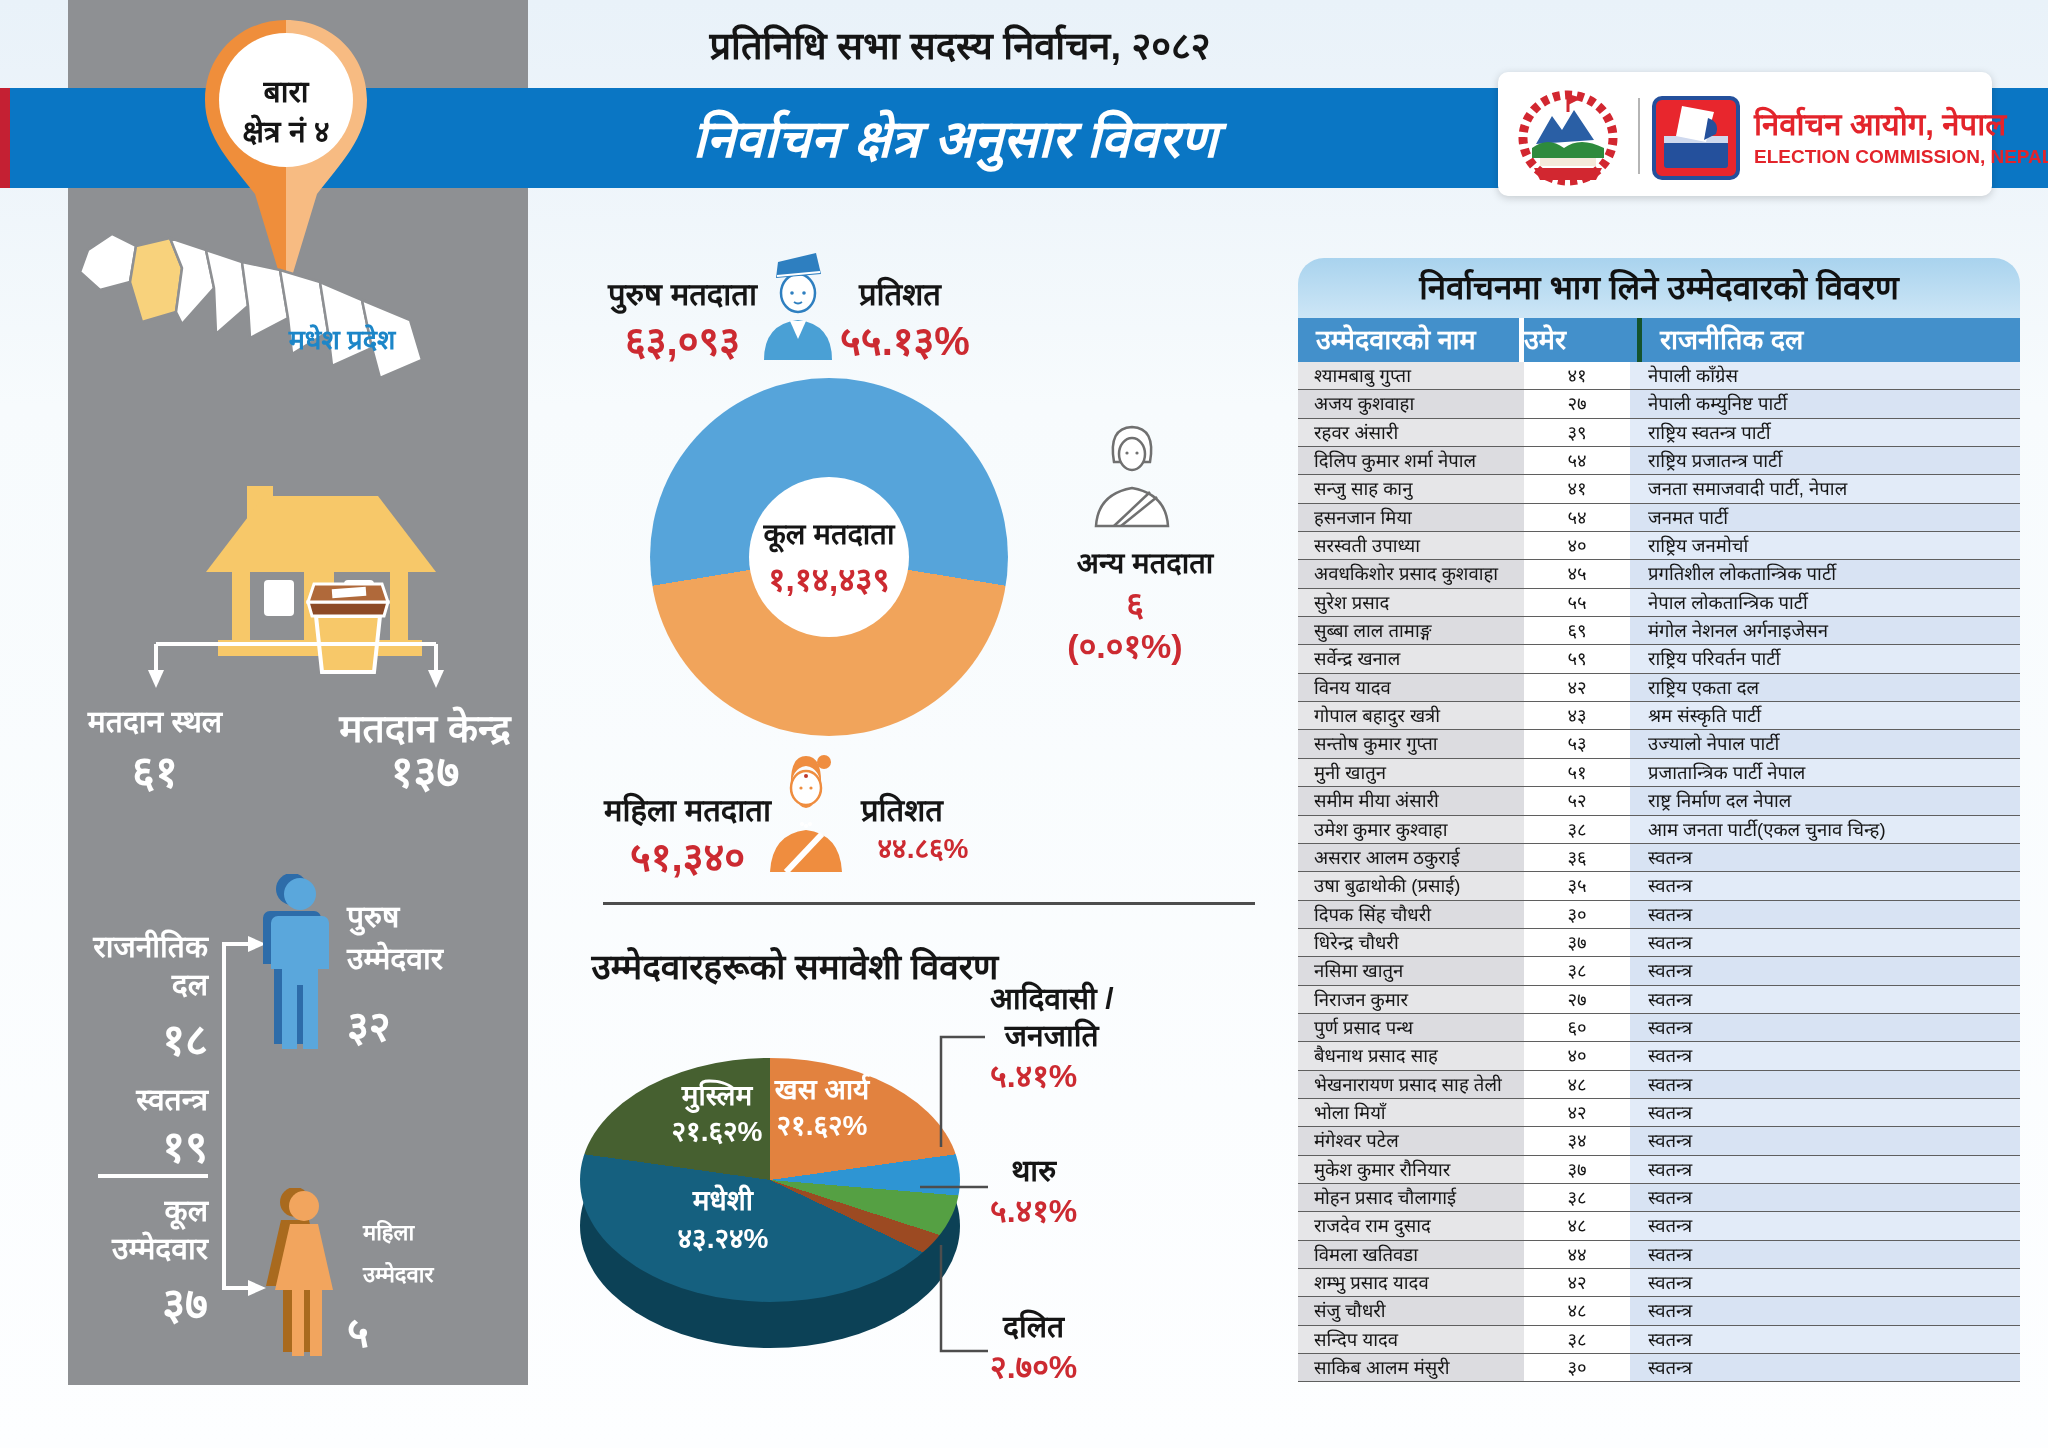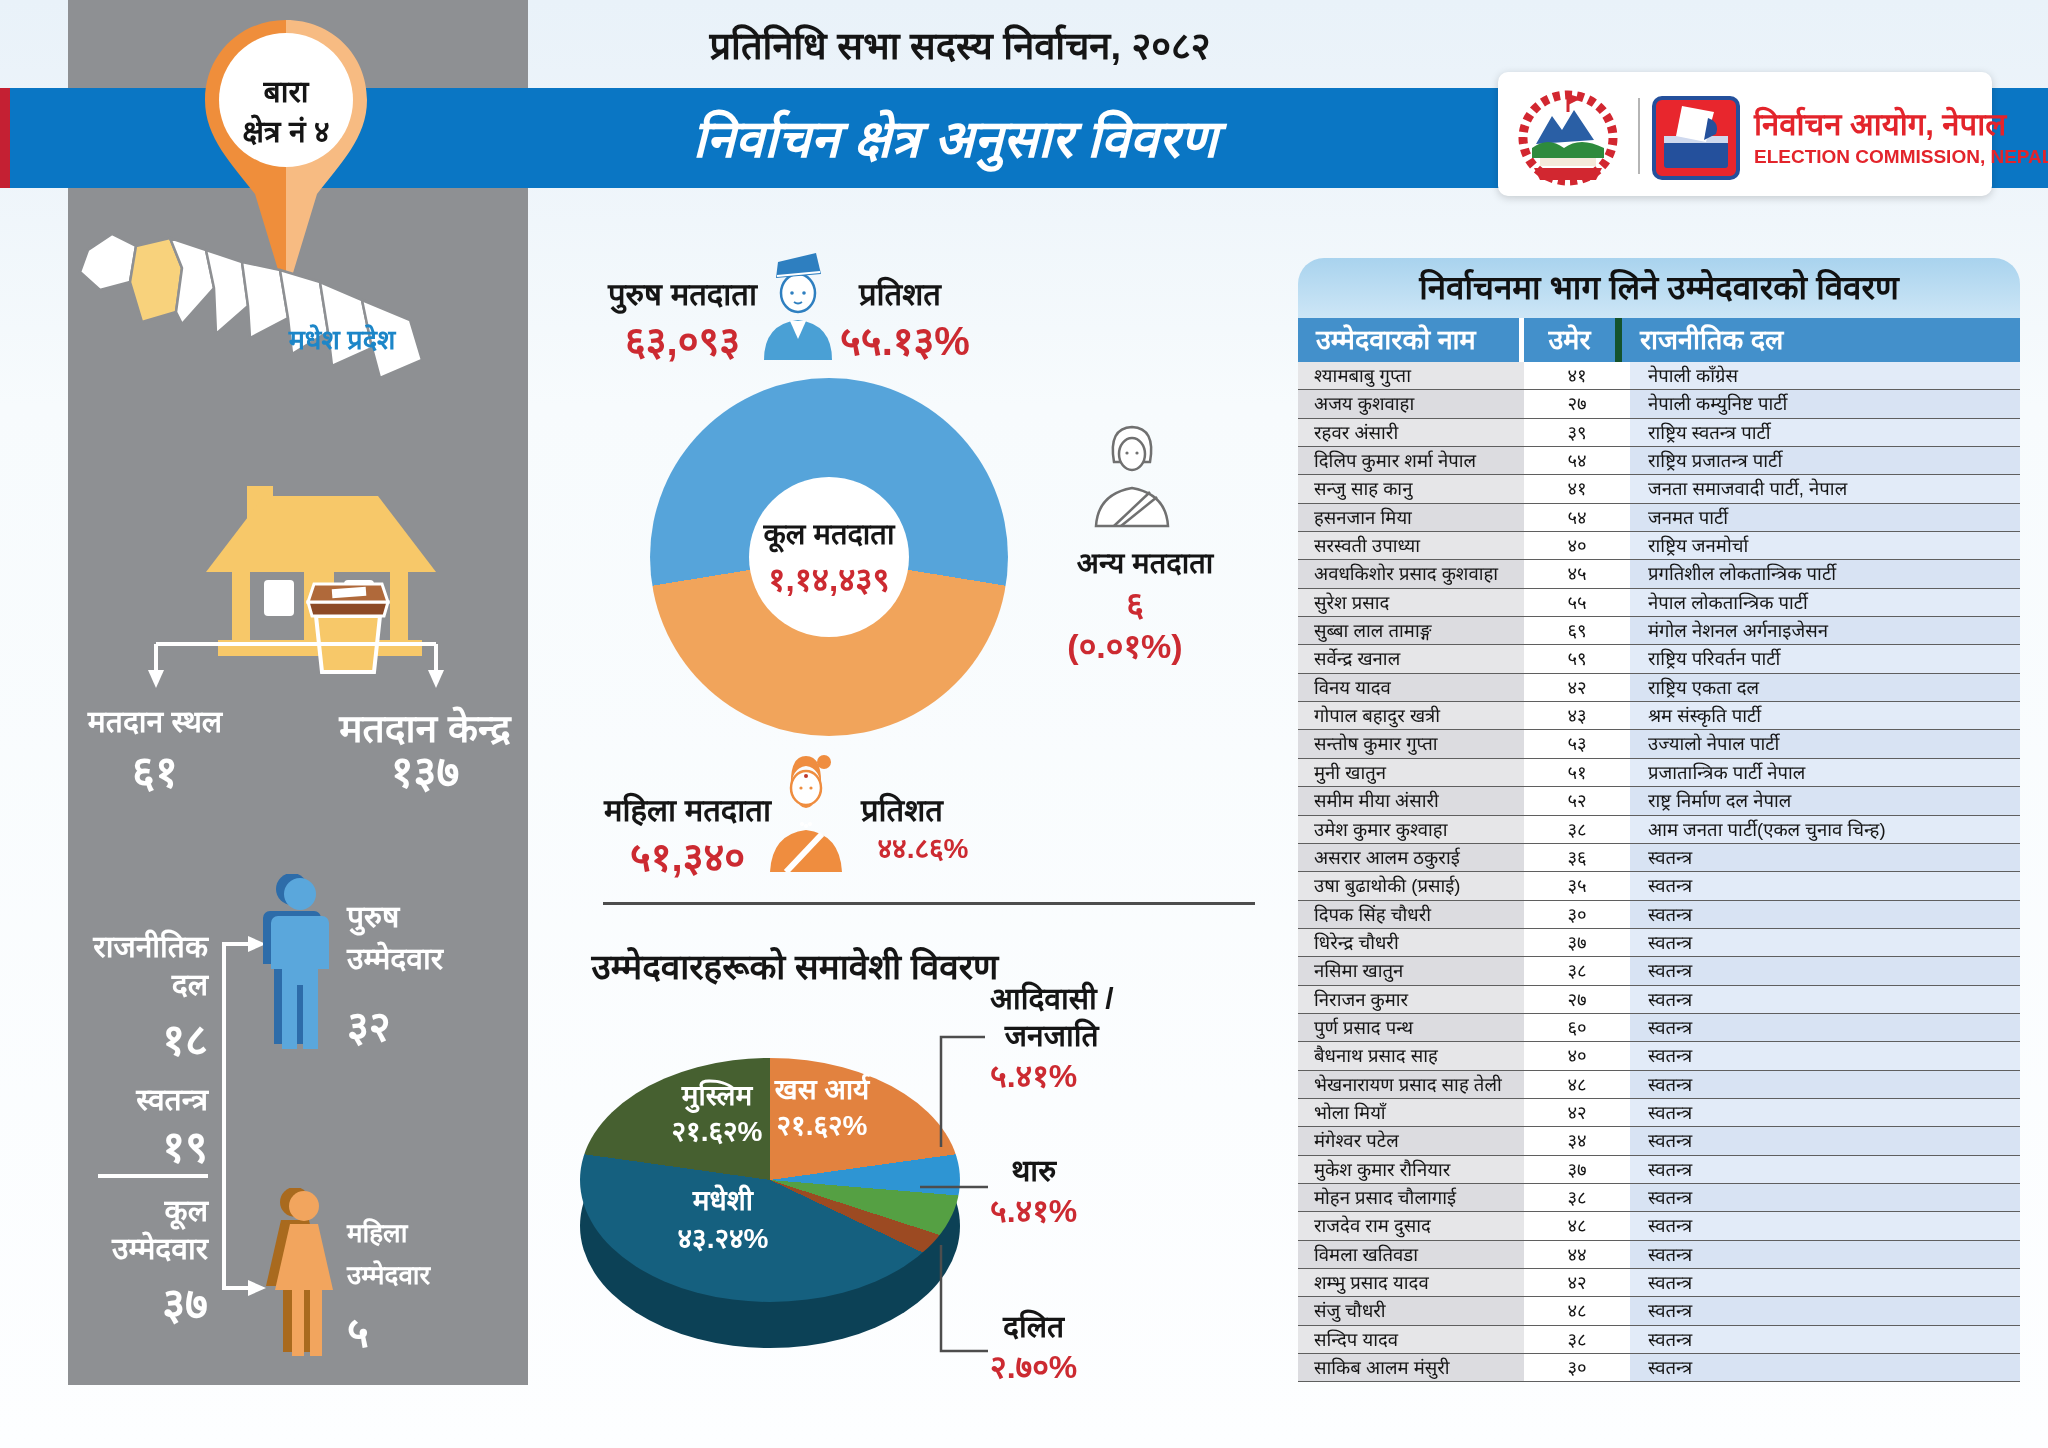--- a/index.html
+++ b/index.html
@@ -27,21 +27,21 @@
   
   .pie-depth{left:580px;top:1104px;width:380px;height:244px;border-radius:50%;background:#0c4156;}
   .pie-top{left:580px;top:1058px;width:380px;height:380px;border-radius:50%;
            transform:scaleY(0.642);transform-origin:50% 0;}
   
   .tbl-title{left:1298px;top:258px;width:722px;height:60px;border-radius:26px 26px 0 0;
              background:linear-gradient(180deg,#a9d3ee,#cde6f6);line-height:60px;}
   .tbl-head{left:1298px;top:318px;width:722px;height:44px;display:flex;background:#4390cb;}
   .th{line-height:44px;font-weight:700;color:#fff;font-size:27px;box-sizing:border-box;}
   .th-name{width:226px;padding-left:18px;border-right:5px solid #fff;}
-  .th-age{width:98px;text-align:center;border-right:7px solid #14532d;}
+  .th-age{width:118px;text-align:left;border-right:5px solid #14532d;}
   .th-party{flex:1;padding-left:18px;}
   .tbl-body{left:1298px;top:362px;width:722px;}
   .trow{display:flex;height:28.35px;border-bottom:1.5px solid #5f5f5f;box-sizing:border-box;}
   .td{font-size:18.5px;color:#151515;line-height:27px;box-sizing:border-box;overflow:hidden;white-space:nowrap;}
   .td-name{width:226px;padding-left:16px;background:#e6e6e8;}
   .td-age{width:106px;text-align:center;background:#ffffff;}
   .td-party{flex:1;padding-left:18px;background:#e2ebf8;}
   .trow:nth-child(even) .td-name{background:#dcdce0;}
   .trow:nth-child(even) .td-party{background:#d8e3f3;}
   .divider{left:603px;top:902px;width:652px;height:3px;background:#4d4d4d;}
@@ -173,21 +173,21 @@
       <rect x="40" y="100" width="12" height="68"></rect>
         <rect x="58" y="100" width="12" height="68"></rect>
     </g>
     <g fill="#f2a55e">
       <circle cx="52" cy="18" r="15"></circle>
       <path d="M38 36 h28 l15 66 h-58 Z"></path>
       <rect x="40" y="100" width="12" height="68"></rect>
         <rect x="58" y="100" width="12" height="68"></rect>
     </g>
   </svg>
-  <div class="abs b wh" style="left:347px;top:1212px;font-size:26px;line-height:42px;">
+  <div class="abs b wh" style="left:363px;top:1212px;font-size:22px;line-height:42px;">
     <div class="nw">महिला</div>
     <div class="nw">उम्मेदवार</div>
   </div>
   <div class="abs b wh nw" style="left:347px;top:1302px;font-size:42px;">५</div>
 
   <div class="abs ctr b bk nw" style="left:575px;top:272px;width:215px;font-size:31px;">पुरुष मतदाता</div>
   <div class="abs ctr b rd nw" style="left:575px;top:312px;width:215px;font-size:40px;">६३,०९३</div>
   <svg class="abs" style="left:752px;top:240px;" width="92" height="120" viewBox="0 0 92 120">
     <path d="M12 120 Q12 84 46 80 Q80 84 80 120 Z" fill="#4aa0d5"></path>
     <polygon points="38,81 46,99 54,81" fill="#ffffff"></polygon>

